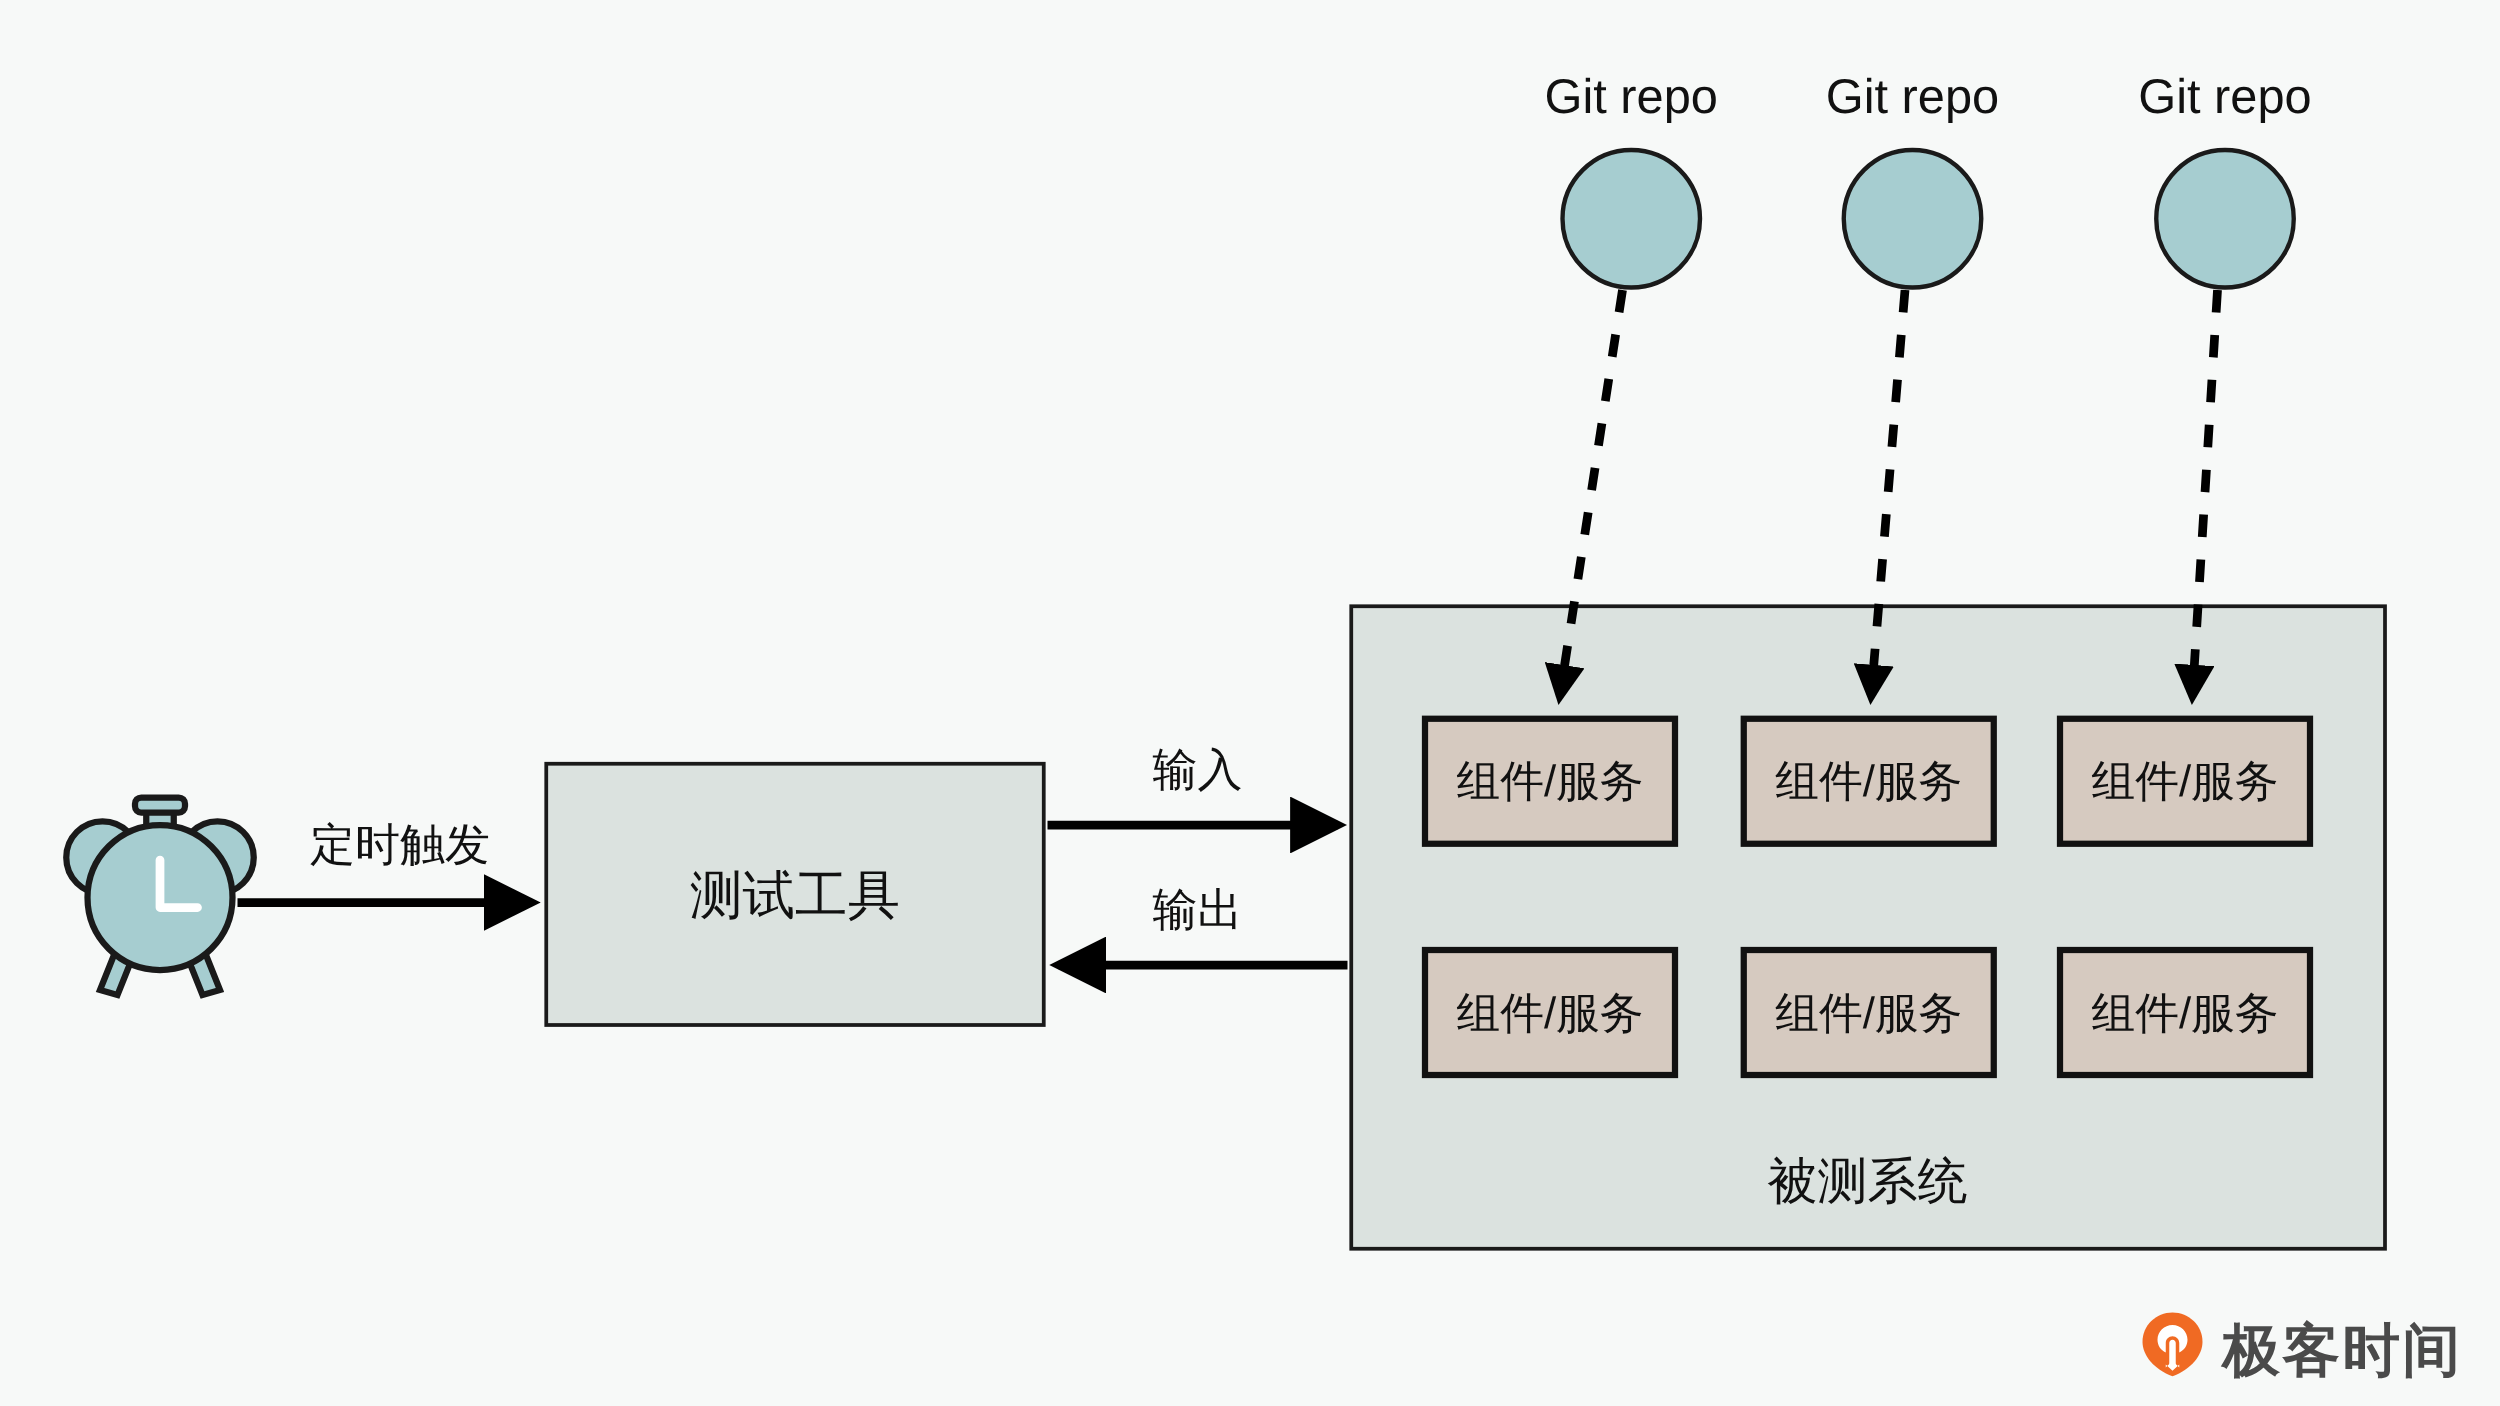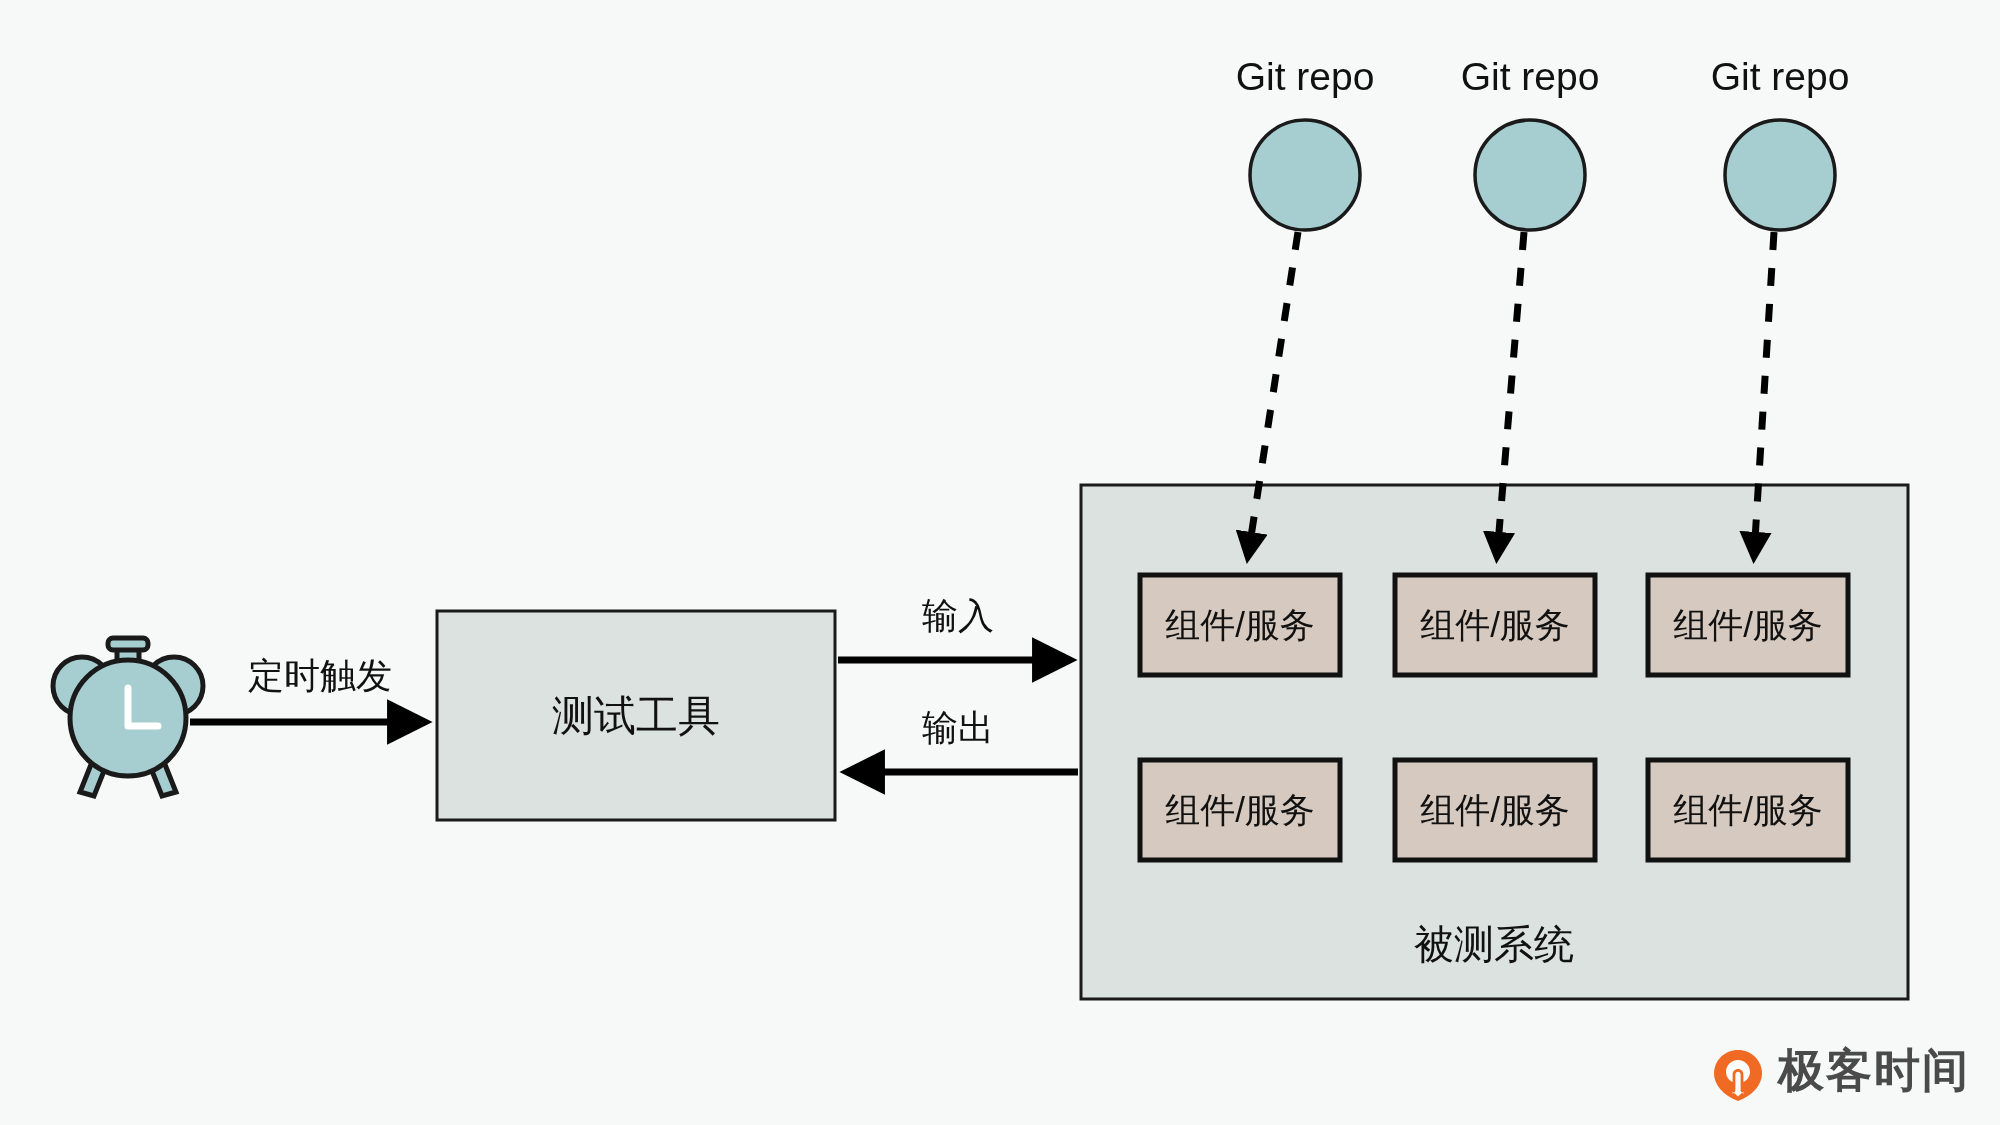--- a/index.html
+++ b/index.html
@@ -46,21 +46,21 @@
   .t-comp  { font-size: 35px; text-anchor: middle; }
   .t-sut   { font-size: 40px; text-anchor: middle; }
   .t-edge  { font-size: 36px; text-anchor: middle; }
 
   
   #watermark {
     position: absolute;
     right: 30px;
     bottom: 22px;
     display: flex;
-    align-items: flex-start;
+    align-items: flex-end;
     gap: 12px;
   }
   #watermark .wm-text {
     font-size: 46px;
     font-weight: bold;
     color: #4a4a4a;
     letter-spacing: 2px;
     line-height: 1;
     font-family: "Liberation Sans", "DejaVu Sans", sans-serif;
   }

